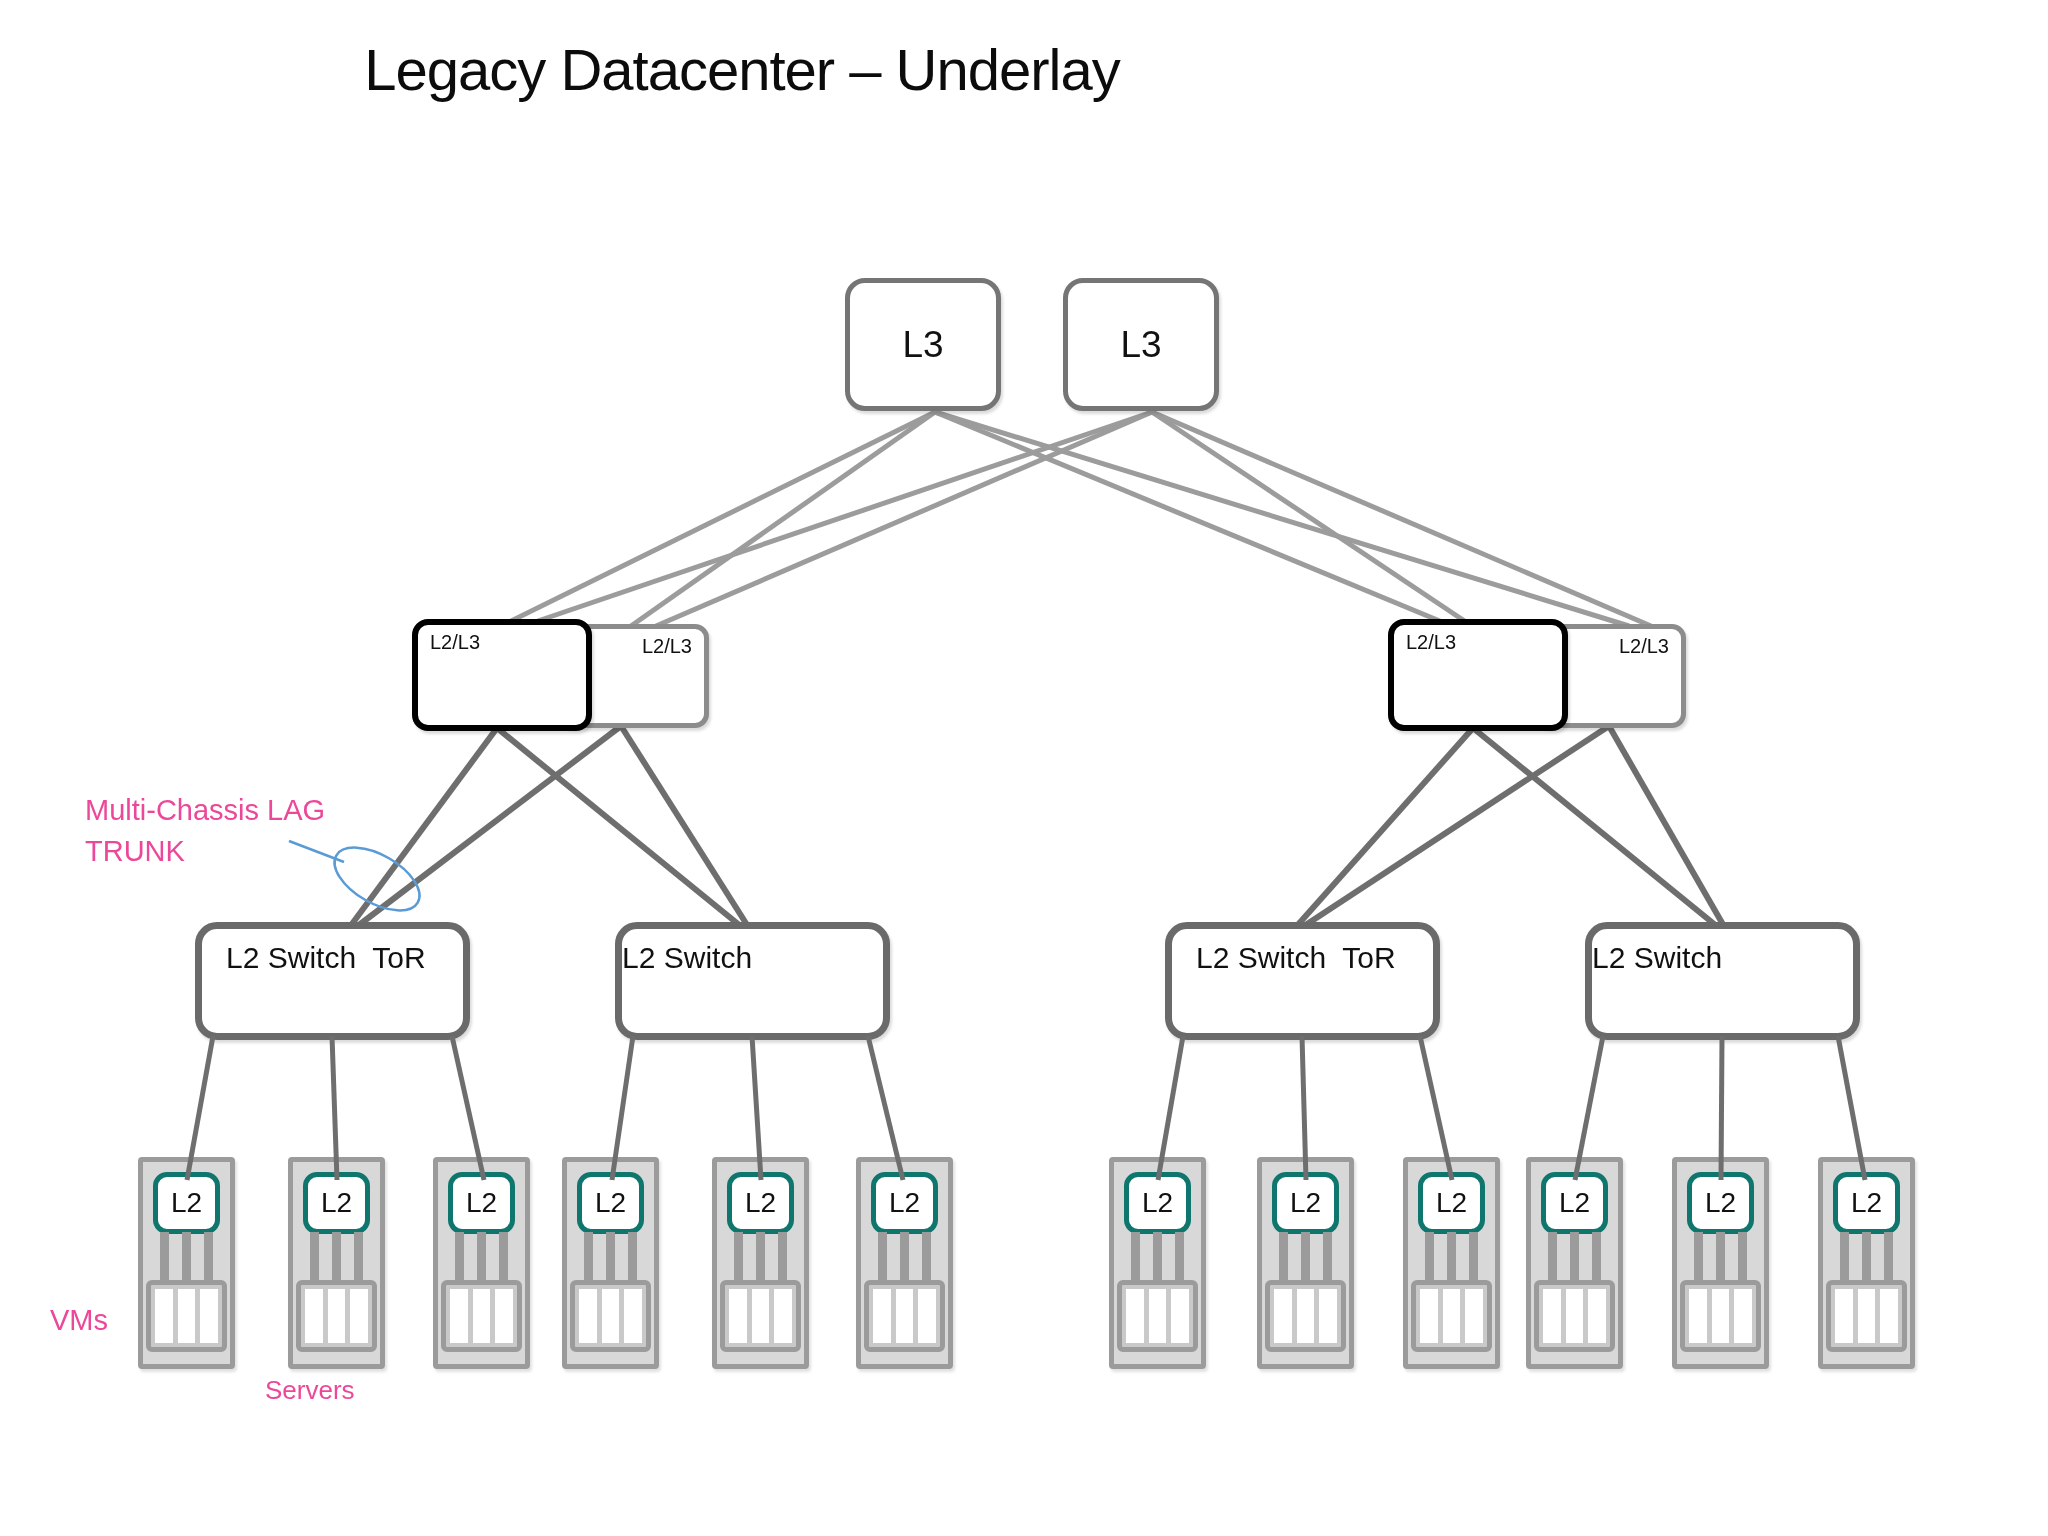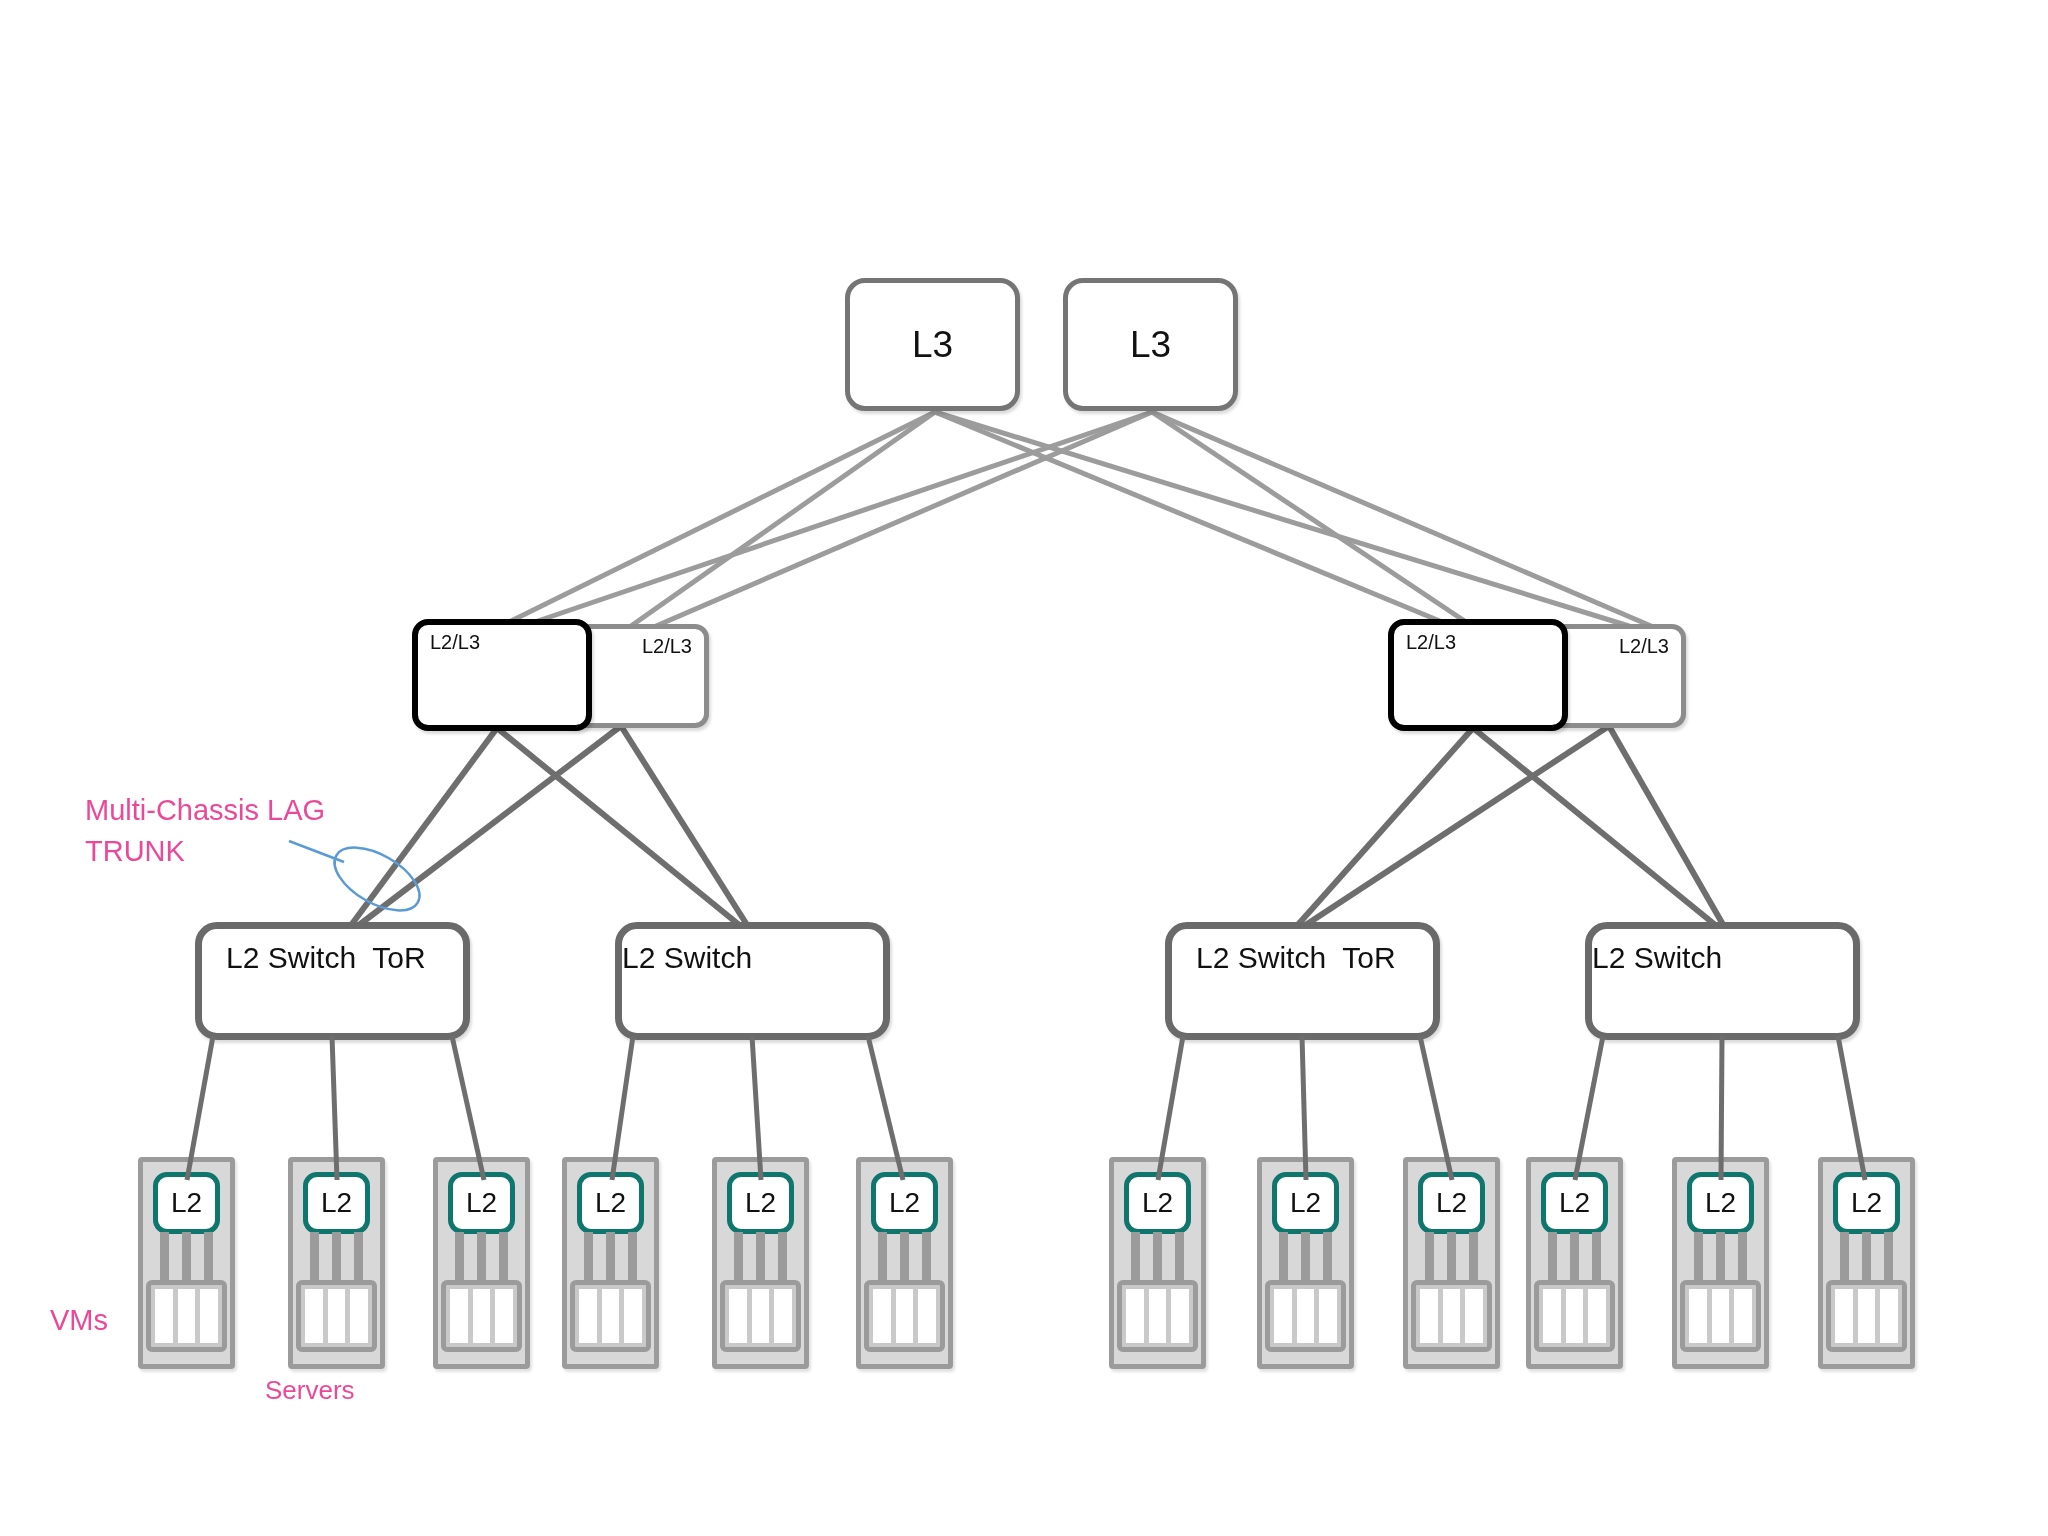--- a/index.html
+++ b/index.html
@@ -11,21 +11,21 @@
   .title {
     position:absolute; left:242px; top:36px; width:1000px;
     text-align:center; font-size:58px; letter-spacing:-1px; color:#0c0c0c;
   }
   svg.layer { position:absolute; left:0; top:0; pointer-events:none; }
   .box {
     position:absolute; background:#ffffff; box-sizing:border-box;
     display:flex; box-shadow:2px 3px 3px rgba(0,0,0,0.14);
   }
   .l3 {
-    width:175px; height:133px; top:278px;
+    width:156px; height:133px; top:278px;
     border:5px solid #757575; border-radius:20px;
     align-items:center; justify-content:center; font-size:37px;
   }
   .l2l3 {
     top:624px; width:152px; height:104px;
     border:5px solid #8c8c8c; border-radius:14px;
     font-size:20px; align-items:flex-start; justify-content:flex-end;
     padding:6px 12px 0 0;
   }
   .l2l3.black {
@@ -68,20 +68,21 @@
   }
   #lag-note  { left:85px;  top:790px;  width:295px; }
   #vms-note  { left:50px;  top:1300px; width:90px;  }
   #srv-note  { left:265px; top:1370px; width:130px; font-size:26px; }
 </style>
 </head>
 <body>
 
 <div class="slide">
 
+  <div class="title">Legacy Datacenter – Underlay</div>
 
   <svg class="layer" width="2048" height="1536">
     <g fill="none" stroke-width="5" stroke="#9c9c9c">
       <line x1="935" y1="412" x2="505" y2="624"></line>
       <line x1="935" y1="412" x2="631" y2="626"></line>
       <line x1="935" y1="412" x2="1447" y2="624"></line>
       <line x1="935" y1="412" x2="1629" y2="626"></line>
       <line x1="1152" y1="412" x2="529" y2="624"></line>
       <line x1="1152" y1="412" x2="656" y2="626"></line>
       <line x1="1152" y1="412" x2="1469" y2="624"></line>

